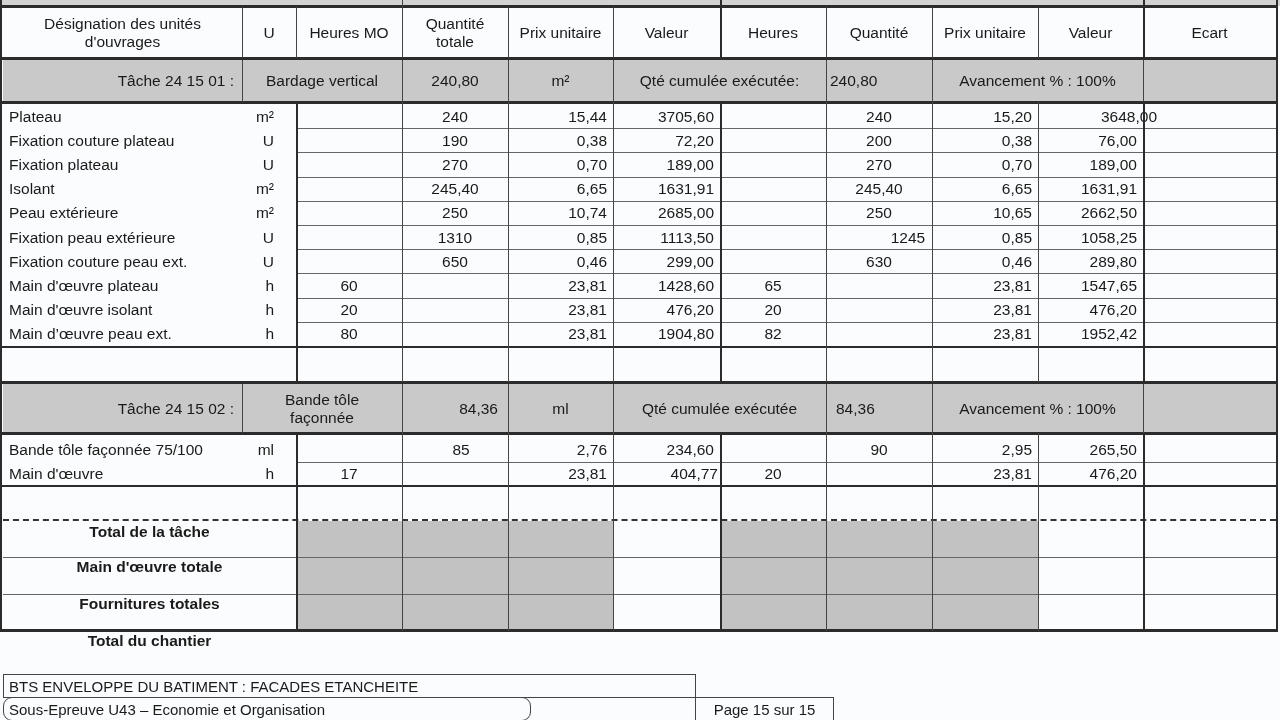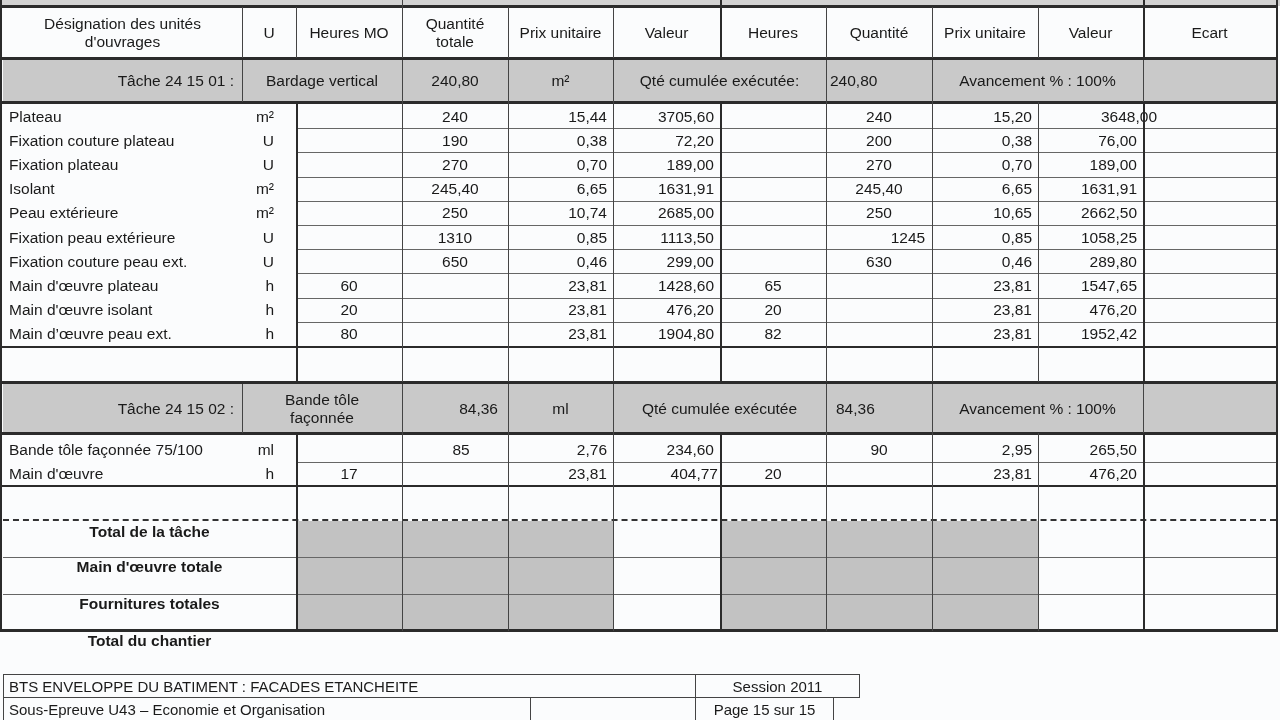--- a/index.html
+++ b/index.html
@@ -320,17 +320,16 @@
       <div class="vline thin" style="left: 613px; top: 433px; height: 198px;"></div>
       <div class="vline" style="left: 720px; top: 433px; height: 198px;"></div>
       <div class="vline thin" style="left: 826px; top: 433px; height: 198px;"></div>
       <div class="vline thin" style="left: 932px; top: 433px; height: 198px;"></div>
       <div class="vline thin" style="left: 1038px; top: 433px; height: 198px;"></div>
       <div class="vline" style="left: 1143px; top: 433px; height: 198px;"></div>
     </div>
 
   <div id="footer">
     <div class="fcell" style="left:0;top:0;width:693px;height:24px;">BTS ENVELOPPE DU BATIMENT : FACADES ETANCHEITE</div>
-    <div class="fcell center" style="left:692px;top:0;width:165px;height:24px;">Session 2011</div>
-    <div class="fcell" style="left:0;top:23px;width:528px;height:24px;">Sous-Epreuve U43 – Economie et Organisation</div>
+    <div class="fcell" style="left:0;top:23px;width:528px;height:24px;border-radius:9px;">Sous-Epreuve U43 – Economie et Organisation</div>
     <div class="fcell center" style="left:692px;top:23px;width:139px;height:24px;">Page 15 sur 15</div>
   </div>
 </div>
 
 </body></html>

